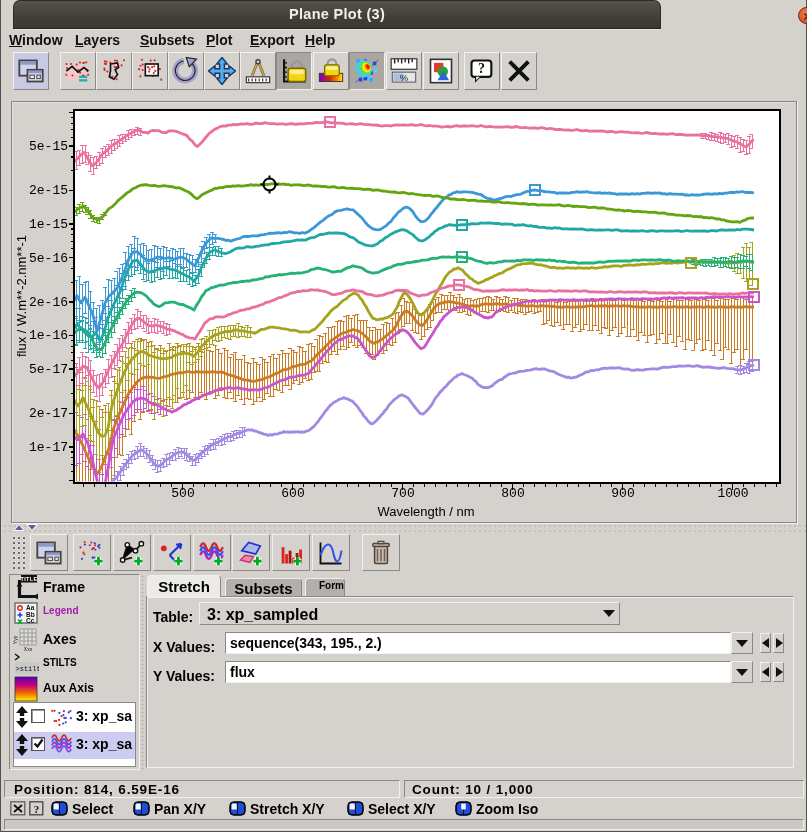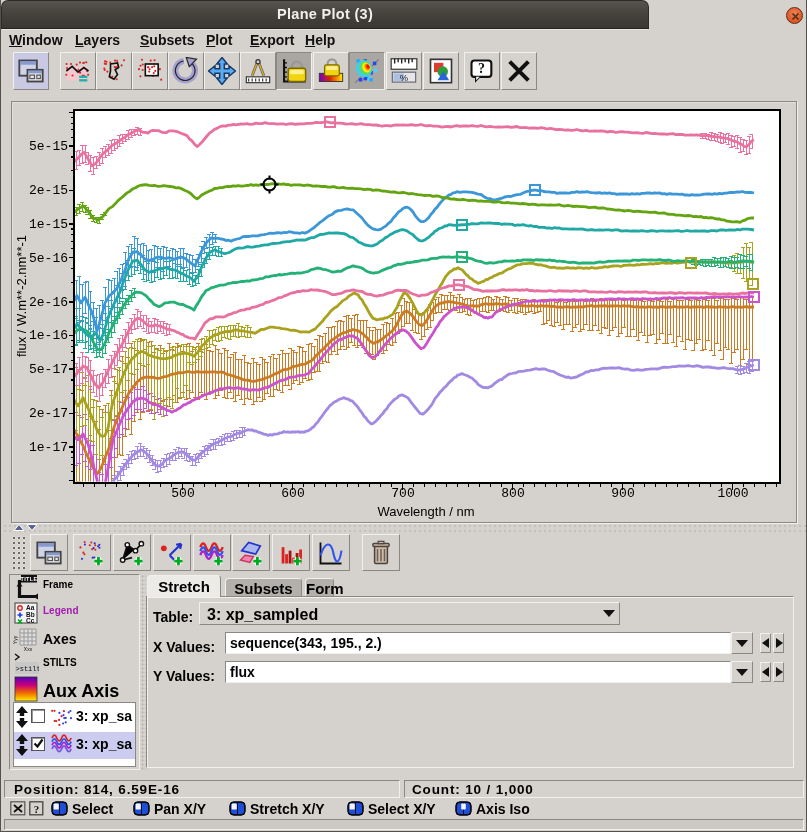--- a/index.html
+++ b/index.html
@@ -1,14 +1,14 @@
 <!DOCTYPE html>
 <html><head><meta charset="utf-8"><style>*{margin:0;padding:0;box-sizing:border-box}body{width:807px;height:832px;overflow:hidden;font-family:"Liberation Sans",sans-serif;background:#b8b4b0}#win{position:absolute;left:0;top:0;width:807px;height:832px;background:#d5d1cc;border:1px solid #55524e;border-top:none}.abs{position:absolute}.b{font-weight:bold}.sunk{border-top:1px solid #8a8784;border-left:1px solid #8a8784;border-bottom:1px solid #f2f0ee;border-right:1px solid #f2f0ee}</style></head><body>
 <div id="win">
-    <div class="abs" style="left:0;top:0;width:648px;height:29px;background:linear-gradient(#56524c,#423f39 60%,#3b3833);border-radius:7px 7px 0 0;border:1px solid #2e2b27;border-bottom:1px solid #252320">
+    <div class="abs" style="left:12px;top:0;width:648px;height:29px;background:linear-gradient(#56524c,#423f39 60%,#3b3833);border-radius:7px 7px 0 0;border:1px solid #2e2b27;border-bottom:1px solid #252320">
       <div class="abs b" style="left:0;top:5px;width:100%;text-align:center;color:#f1efeb;font-size:14.5px;letter-spacing:0.3px">Plane Plot (3)</div>
       <div class="abs" style="left:784px;top:6px;width:17px;height:17px;border-radius:50%;background:radial-gradient(circle at 50% 35%,#f08054,#e25b2c 60%,#cc5026);border:1px solid #5a2d15"><svg width="17" height="17" viewBox="0 0 17 17">
           <path d="M5.5 5.5 L11.5 11.5 M11.5 5.5 L5.5 11.5" stroke="#4a3418" stroke-width="1.7"></path>
         </svg></div>
       <div class="abs" style="left:0;top:28px;width:100%;height:1px;background:#e8e6e2"></div>
     </div>
     <div class="abs b" style="left:8px;top:32px;font-size:14px;color:#111"><span style="text-decoration:underline">W</span>indow</div>
     <div class="abs b" style="left:74px;top:32px;font-size:14px;color:#111"><span style="text-decoration:underline">L</span>ayers</div>
     <div class="abs b" style="left:139px;top:32px;font-size:14px;color:#111"><span style="text-decoration:underline">S</span>ubsets</div>
     <div class="abs b" style="left:205px;top:32px;font-size:14px;color:#111"><span style="text-decoration:underline">P</span>lot</div>
@@ -369,21 +369,21 @@
     </div>
     <div class="abs" style="left:8px;top:574px;width:131px;height:196px;border:1px solid #8a8784;border-right-color:#f2f0ee;border-bottom-color:#f2f0ee"></div>
     <div class="abs" style="left:12px;top:574px;width:26px;height:26px;display:flex;align-items:center;justify-content:center">
       <svg width="26" height="26" viewBox="0 0 26 26">
         <path d="M6.5 6 V22.5 H23" stroke="#111" stroke-width="3.2" fill="none"></path>
         <path d="M6.5 8l-3 4.5h6zM20 22.5l5-3v6z" fill="#111"></path>
         <rect x="8" y="1" width="16" height="7.5" fill="#111"></rect>
         <text x="16" y="7" font-family="Liberation Sans" font-size="5.4" font-weight="bold" text-anchor="middle" fill="#fff" letter-spacing="0.4">TITLE</text>
       </svg>
     </div>
-    <div class="abs b" style="left:42px;top:579px;font-size:10px;color:#000">Frame</div>
+    <div class="abs b" style="left:42px;top:579px;font-size:14px;color:#000">Frame</div>
     <div class="abs" style="left:12px;top:600px;width:26px;height:26px;display:flex;align-items:center;justify-content:center">
       <svg width="26" height="26" viewBox="0 0 26 26">
         <rect x="2" y="3" width="22" height="20" fill="#f4f4f4" stroke="#555" stroke-width="1.2"></rect>
         <circle cx="7" cy="8" r="2.2" fill="none" stroke="#dd2222" stroke-width="1.4"></circle>
         <path d="M7 12.5v5M4.5 15h5" stroke="#2233ee" stroke-width="1.6"></path>
         <path d="M5 19.5l4 4M9 19.5l-4 4" stroke="#00aa22" stroke-width="1.6"></path>
         <text x="13" y="10" font-family="Liberation Sans" font-size="6.5" font-weight="bold" fill="#111">Aa</text>
         <text x="13" y="16.5" font-family="Liberation Sans" font-size="6.5" font-weight="bold" fill="#111">Bb</text>
         <text x="13" y="23" font-family="Liberation Sans" font-size="6.5" font-weight="bold" fill="#111">Cc</text>
       </svg>
@@ -421,21 +421,21 @@
           <linearGradient id="aux2" x1="0" y1="0" x2="0" y2="1">
             <stop offset="0" stop-color="#5500bb"></stop>
             <stop offset="0.35" stop-color="#cc0077"></stop>
             <stop offset="0.65" stop-color="#ee6600"></stop>
             <stop offset="1" stop-color="#ffee00"></stop>
           </linearGradient>
         </defs>
         <rect x="2" y="1" width="22" height="24" fill="url(#aux2)" stroke="#333" stroke-width="0.8"></rect>
       </svg>
     </div>
-    <div class="abs b" style="left:42px;top:681px;font-size:18px;color:#000">Aux Axis</div>
+    <div class="abs b" style="left:42px;top:681px;font-size:12px;color:#000">Aux Axis</div>
     <div class="abs" style="left:12px;top:702px;width:123px;height:65px;background:#fff;border:1px solid #8a8784;overflow:hidden">
       <div class="abs" style="left:0;top:1px;width:123px;height:27px;background:#fff"></div>
       <div class="abs" style="left:0;top:29px;width:123px;height:27px;background:#ccccf0"></div>
     </div>
     <div class="abs" style="left:14px;top:706px"><svg width="14" height="22" viewBox="0 0 14 22">
         <path d="M7 0 L13 7 L9.2 7 L9.2 10 L4.8 10 L4.8 7 L1 7 Z" fill="#111"></path>
         <path d="M7 22 L13 15 L9.2 15 L9.2 12 L4.8 12 L4.8 15 L1 15 Z" fill="#111"></path>
       </svg></div>
     <div class="abs" style="left:30px;top:709px;width:14px;height:14px;background:#fff;border:1px solid #555;box-shadow:inset 1px 1px 0 #999"></div>
     <div class="abs" style="left:49px;top:706px"><svg width="24" height="22" viewBox="0 0 24 22">
@@ -470,21 +470,21 @@
         <path d="M2 4.0 q2.4 -5.6 4.8 0 t4.8 0 t4.8 0 t4.8 0" fill="none" stroke="#dd2222" stroke-width="1.8"></path>
         <path d="M2 7.6 q2.4 -5.6 4.8 0 t4.8 0 t4.8 0 t4.8 0" fill="none" stroke="#3355ee" stroke-width="1.8"></path>
         <path d="M2 11.2 q2.4 -5.6 4.8 0 t4.8 0 t4.8 0 t4.8 0" fill="none" stroke="#aa22cc" stroke-width="1.8"></path>
         <path d="M2 14.8 q2.4 -5.6 4.8 0 t4.8 0 t4.8 0 t4.8 0" fill="none" stroke="#7755dd" stroke-width="1.8"></path>
       </svg></div>
     <div class="abs b" style="left:75px;top:736px;font-size:14px;color:#000;width:59px;overflow:hidden;white-space:nowrap">3: xp_sa</div>
     <div class="abs" style="left:140px;top:575px;width:5px;height:195px;background-image:radial-gradient(circle at 1.5px 1.5px, #8a878340 1px, transparent 1.2px);background-size:4px 4px"></div>
     <div class="abs" style="left:143px;top:575px;width:651px;height:195px"></div>
     <div class="abs b" style="left:146px;top:575px;width:74px;height:22px;background:#edebe7;border:1px solid #8a8784;border-bottom:none;border-top-color:#f2f0ee;border-left-color:#f2f0ee;border-radius:4px 4px 0 0;text-align:center;font-size:15px;padding-top:2px;z-index:3">Stretch</div>
     <div class="abs b" style="left:224px;top:578px;width:77px;height:19px;background:#b3afab;border:1px solid #8a8784;border-bottom:none;border-top-color:#f2f0ee;border-left-color:#f2f0ee;border-radius:4px 4px 0 0;text-align:center;font-size:15px;padding-top:1px;z-index:1">Subsets</div>
-    <div class="abs b" style="left:304px;top:578px;width:29px;height:19px;background:#b3afab;border:1px solid #8a8784;border-bottom:none;border-top-color:#f2f0ee;border-left-color:#f2f0ee;border-radius:4px 4px 0 0;text-align:center;font-size:15px;padding-top:1px;z-index:1">Form</div>
+    <div class="abs b" style="left:304px;top:578px;width:40px;height:19px;background:#b3afab;border:1px solid #8a8784;border-bottom:none;border-top-color:#f2f0ee;border-left-color:#f2f0ee;border-radius:4px 4px 0 0;text-align:right;font-size:10px;padding-top:1px;z-index:1">Form</div>
     <div class="abs" style="left:145px;top:596px;width:648px;height:172px;border:1px solid #8a8784;border-right-color:#f2f0ee;border-bottom-color:#f2f0ee;box-shadow:inset 1px 1px 0 #f2f0ee;background:#d5d1cc;z-index:2"></div>
     <div class="abs b" style="z-index:4;left:152px;top:609px;font-size:14px">Table:</div>
     <div class="abs" style="z-index:4;left:198px;top:602px;width:421px;height:23px;background:#d5d1cc;border:1px solid #8a8784;border-top-color:#f2f0ee;border-left-color:#f2f0ee;"></div>
     <div class="abs b" style="z-index:4;left:206px;top:606px;font-size:16px">3: xp_sampled</div>
     <svg class="abs" style="z-index:4;left:602px;top:610px" width="12" height="8" viewBox="0 0 12 8">
       <path d="M0 0h12L6 7Z" fill="#111"></path>
     </svg>
     <div class="abs b" style="z-index:4;left:152px;top:639px;font-size:14px">X Values:</div>
     <div class="abs" style="z-index:4;left:224px;top:632px;width:506px;height:22px;background:#fff;border:1px solid #8a8784;border-bottom-color:#f2f0ee;border-right-color:#f2f0ee"></div>
     <div class="abs b" style="z-index:4;left:229px;top:635px;font-size:14px">sequence(343, 195., 2.)</div>
@@ -554,14 +554,14 @@
         <path d="M8.5 2 v11" stroke="#0c0c24" stroke-width="1"></path>
         <rect x="2.6" y="2.6" width="5.2" height="6" rx="1.2" fill="#f2f5ff"></rect>
       </svg></div>
     <div class="abs b" style="left:367px;top:801px;font-size:14px">Select X/Y</div>
     <div class="abs" style="left:454px;top:801px"><svg width="17" height="15" viewBox="0 0 17 15">
         <rect x="0.8" y="0.8" width="15.4" height="13.4" rx="4" fill="#10102a" stroke="#000" stroke-width="1"></rect>
         <rect x="2" y="2" width="13" height="11" rx="3" fill="#1e4fd8"></rect>
         <path d="M8.5 2 v11" stroke="#0c0c24" stroke-width="1"></path>
         <rect x="6.2" y="2.6" width="4.6" height="6" rx="1" fill="#f2f5ff"></rect>
       </svg></div>
-    <div class="abs b" style="left:475px;top:801px;font-size:14px">Axis Iso</div>
+    <div class="abs b" style="left:475px;top:801px;font-size:14px">Zoom Iso</div>
     <div class="abs sunk" style="left:3px;top:819px;width:800px;height:11px;background:#ccc8c4"></div>
   </div>
 </body></html>

